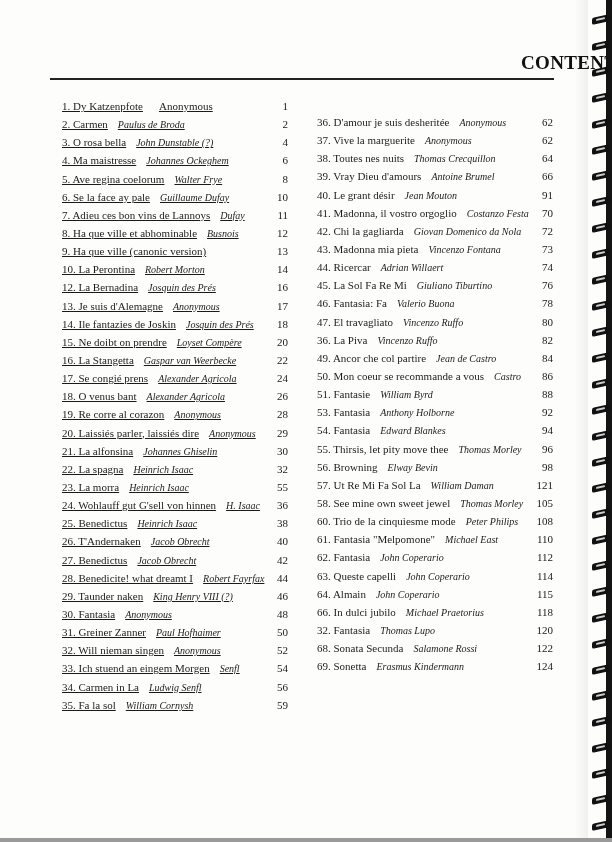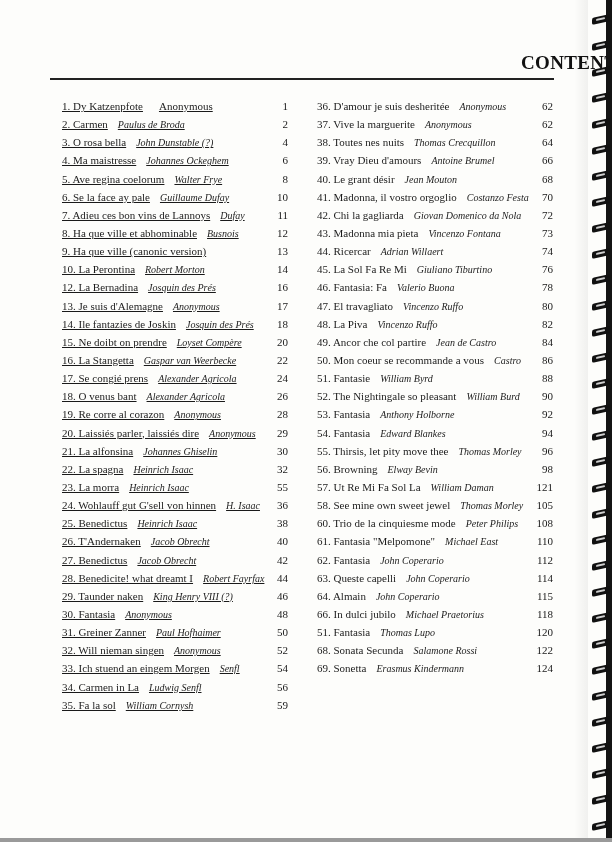--- a/index.html
+++ b/index.html
@@ -12,21 +12,21 @@
   .page-title {
     position:absolute; left:16px; width:612px; top:52px;
     text-align:right; font-weight:bold; font-size:19px; letter-spacing:0.3px;
     color:#111;
   }
   .title-rule {
     position:absolute; left:50px; top:78px; width:504px; height:1.5px; background:#222;
   }
   .col { position:absolute; top:97px; }
   .col-left { left:62px; width:226px;text-decoration:underline; }
-  .col-right { left:317px; width:236px; }
+  .col-right { left:317px; width:236px;margin-top:16px; }
   .entry {
     position:relative; height:18.15px; line-height:18px; font-size:11px; white-space:nowrap;
   }
   .entry .num-title { color:#1c1c1c; }
   .entry .composer { font-style:italic; font-size:10px; margin-left:10px; color:#222; }
   .entry .page { position:absolute; right:0; top:0; text-align:right; }
   .spiral {
     position:absolute; right:0; top:0; width:24px; height:842px;
   }
   .spine {
@@ -89,46 +89,45 @@
     <div class="entry"><span class="num-title">32. Will nieman singen</span><span class="composer">Anonymous</span><span class="page">52</span></div>
     <div class="entry"><span class="num-title">33. Ich stuend an eingem Morgen</span><span class="composer">Senfl</span><span class="page">54</span></div>
     <div class="entry"><span class="num-title">34. Carmen in La</span><span class="composer">Ludwig Senfl</span><span class="page">56</span></div>
     <div class="entry"><span class="num-title">35. Fa la sol</span><span class="composer">William Cornysh</span><span class="page">59</span></div>
   </div>
 <div class="col col-right">
     <div class="entry"><span class="num-title">36. D'amour je suis desheritée</span><span class="composer">Anonymous</span><span class="page">62</span></div>
     <div class="entry"><span class="num-title">37. Vive la marguerite</span><span class="composer">Anonymous</span><span class="page">62</span></div>
     <div class="entry"><span class="num-title">38. Toutes nes nuits</span><span class="composer">Thomas Crecquillon</span><span class="page">64</span></div>
     <div class="entry"><span class="num-title">39. Vray Dieu d'amours</span><span class="composer">Antoine Brumel</span><span class="page">66</span></div>
-    <div class="entry"><span class="num-title">40. Le grant désir</span><span class="composer">Jean Mouton</span><span class="page">68</span></div>
+    <div class="entry"><span class="num-title">40. Le grant désir</span><span class="composer">Jean Mouton</span><span class="page">91</span></div>
     <div class="entry"><span class="num-title">41. Madonna, il vostro orgoglio</span><span class="composer">Costanzo Festa</span><span class="page">70</span></div>
     <div class="entry"><span class="num-title">42. Chi la gagliarda</span><span class="composer">Giovan Domenico da Nola</span><span class="page">72</span></div>
     <div class="entry"><span class="num-title">43. Madonna mia pieta</span><span class="composer">Vincenzo Fontana</span><span class="page">73</span></div>
     <div class="entry"><span class="num-title">44. Ricercar</span><span class="composer">Adrian Willaert</span><span class="page">74</span></div>
     <div class="entry"><span class="num-title">45. La Sol Fa Re Mi</span><span class="composer">Giuliano Tiburtino</span><span class="page">76</span></div>
     <div class="entry"><span class="num-title">46. Fantasia: Fa</span><span class="composer">Valerio Buona</span><span class="page">78</span></div>
     <div class="entry"><span class="num-title">47. El travagliato</span><span class="composer">Vincenzo Ruffo</span><span class="page">80</span></div>
-    <div class="entry"><span class="num-title">48. La Piva</span><span class="composer">Vincenzo Ruffo</span><span class="page">82</span></div>
+    <div class="entry"><span class="num-title">36. La Piva</span><span class="composer">Vincenzo Ruffo</span><span class="page">82</span></div>
     <div class="entry"><span class="num-title">49. Ancor che col partire</span><span class="composer">Jean de Castro</span><span class="page">84</span></div>
     <div class="entry"><span class="num-title">50. Mon coeur se recommande a vous</span><span class="composer">Castro</span><span class="page">86</span></div>
     <div class="entry"><span class="num-title">51.  Fantasie</span><span class="composer">William Byrd</span><span class="page">88</span></div>
-    <div class="entry"><span class="num-title">52. The Nightingale so pleasant</span><span class="composer">William Burd</span><span class="page">90</span></div>
     <div class="entry"><span class="num-title">53. Fantasia</span><span class="composer">Anthony Holborne</span><span class="page">92</span></div>
     <div class="entry"><span class="num-title">54. Fantasia</span><span class="composer">Edward Blankes</span><span class="page">94</span></div>
     <div class="entry"><span class="num-title">55. Thirsis, let pity move thee</span><span class="composer">Thomas Morley</span><span class="page">96</span></div>
     <div class="entry"><span class="num-title">56. Browning</span><span class="composer">Elway Bevin</span><span class="page">98</span></div>
     <div class="entry"><span class="num-title">57. Ut Re Mi Fa Sol La</span><span class="composer">William Daman</span><span class="page">121</span></div>
     <div class="entry"><span class="num-title">58. See mine own sweet jewel</span><span class="composer">Thomas Morley</span><span class="page">105</span></div>
     <div class="entry"><span class="num-title">60. Trio de la cinquiesme mode</span><span class="composer">Peter Philips</span><span class="page">108</span></div>
     <div class="entry"><span class="num-title">61. Fantasia "Melpomone"</span><span class="composer">Michael East</span><span class="page">110</span></div>
     <div class="entry"><span class="num-title">62. Fantasia</span><span class="composer">John Coperario</span><span class="page">112</span></div>
     <div class="entry"><span class="num-title">63. Queste capelli</span><span class="composer">John Coperario</span><span class="page">114</span></div>
     <div class="entry"><span class="num-title">64. Almain</span><span class="composer">John Coperario</span><span class="page">115</span></div>
     <div class="entry"><span class="num-title">66. In dulci jubilo</span><span class="composer">Michael Praetorius</span><span class="page">118</span></div>
-    <div class="entry"><span class="num-title">51. Fantasia</span><span class="composer">Thomas Lupo</span><span class="page">120</span></div>
+    <div class="entry"><span class="num-title">32. Fantasia</span><span class="composer">Thomas Lupo</span><span class="page">120</span></div>
     <div class="entry"><span class="num-title">68.  Sonata Secunda</span><span class="composer">Salamone Rossi</span><span class="page">122</span></div>
     <div class="entry"><span class="num-title">69. Sonetta</span><span class="composer">Erasmus Kindermann</span><span class="page">124</span></div>
   </div>
 
 <div class="edge-shadow"></div>
 <div class="spiral">
   <div class="spine"></div>
 <div class="ring" style="top: 16px;"></div>
     <div class="ring" style="top: 42px;"></div>
     <div class="ring" style="top: 68px;"></div>

